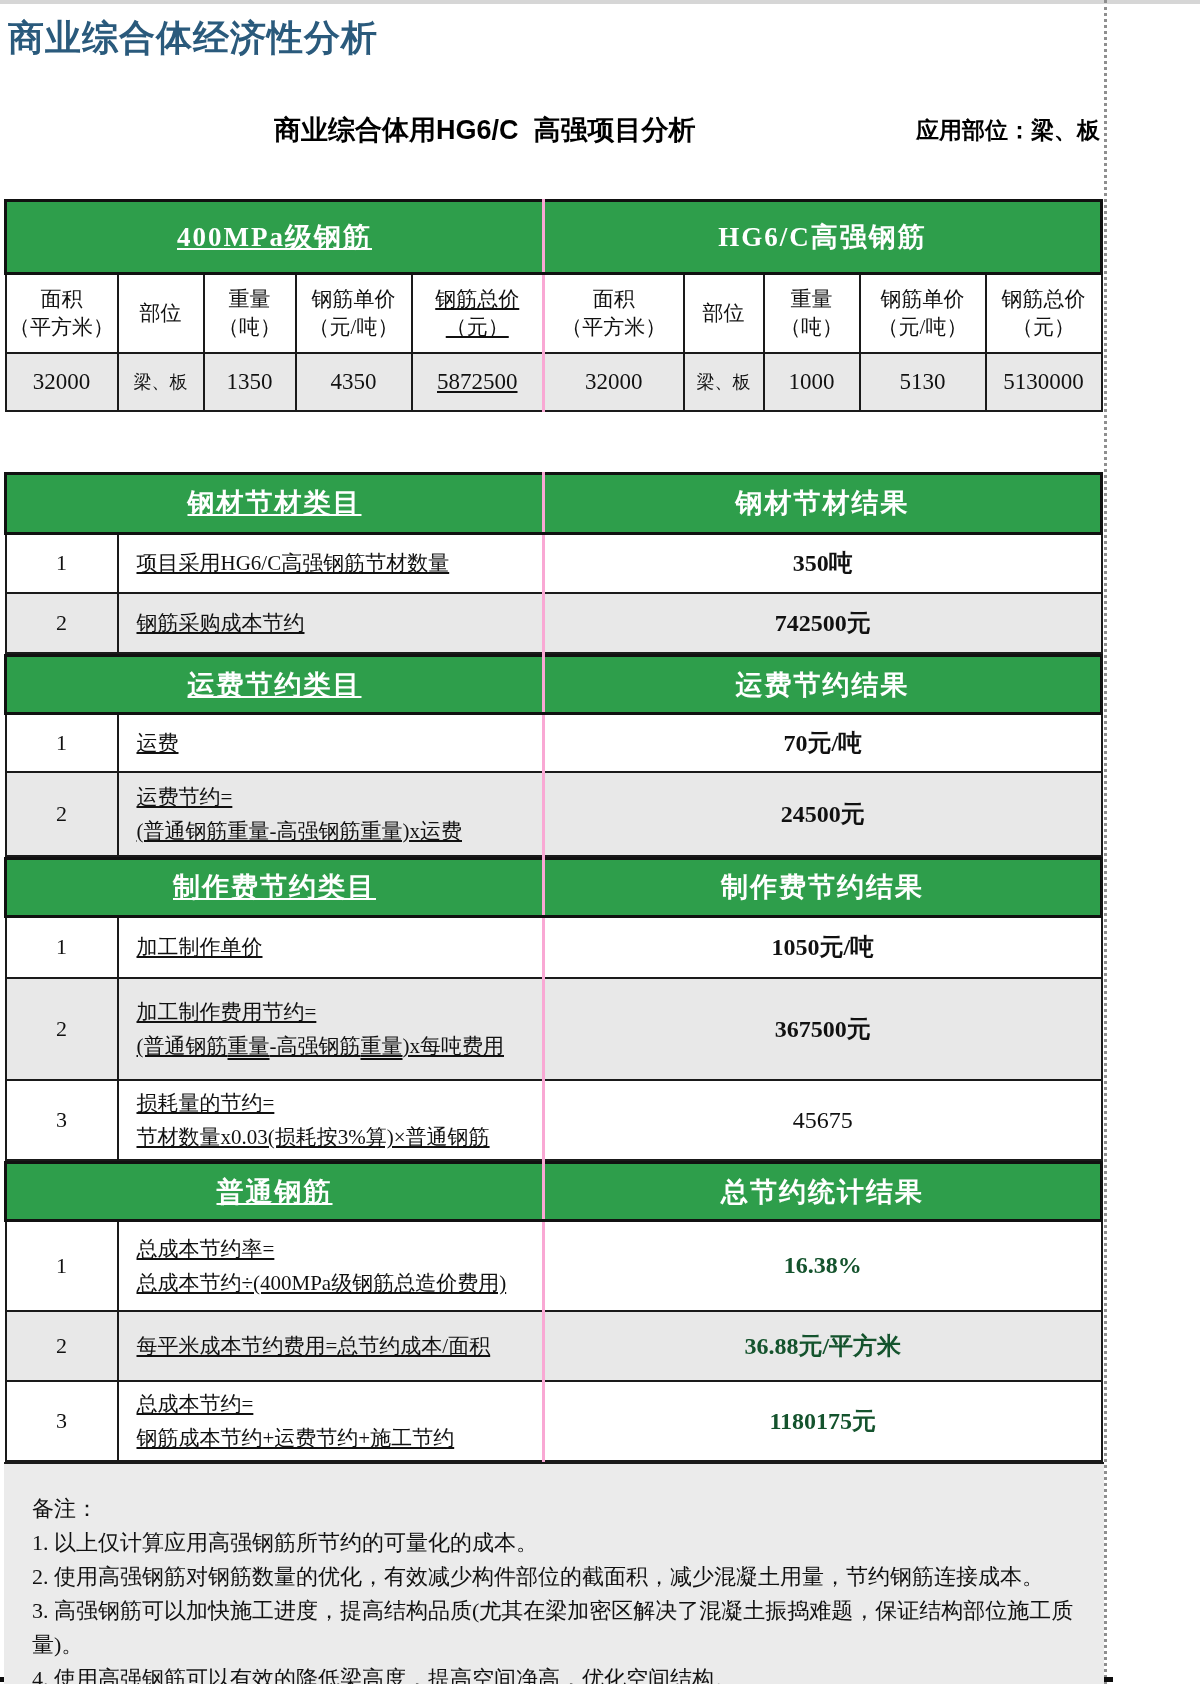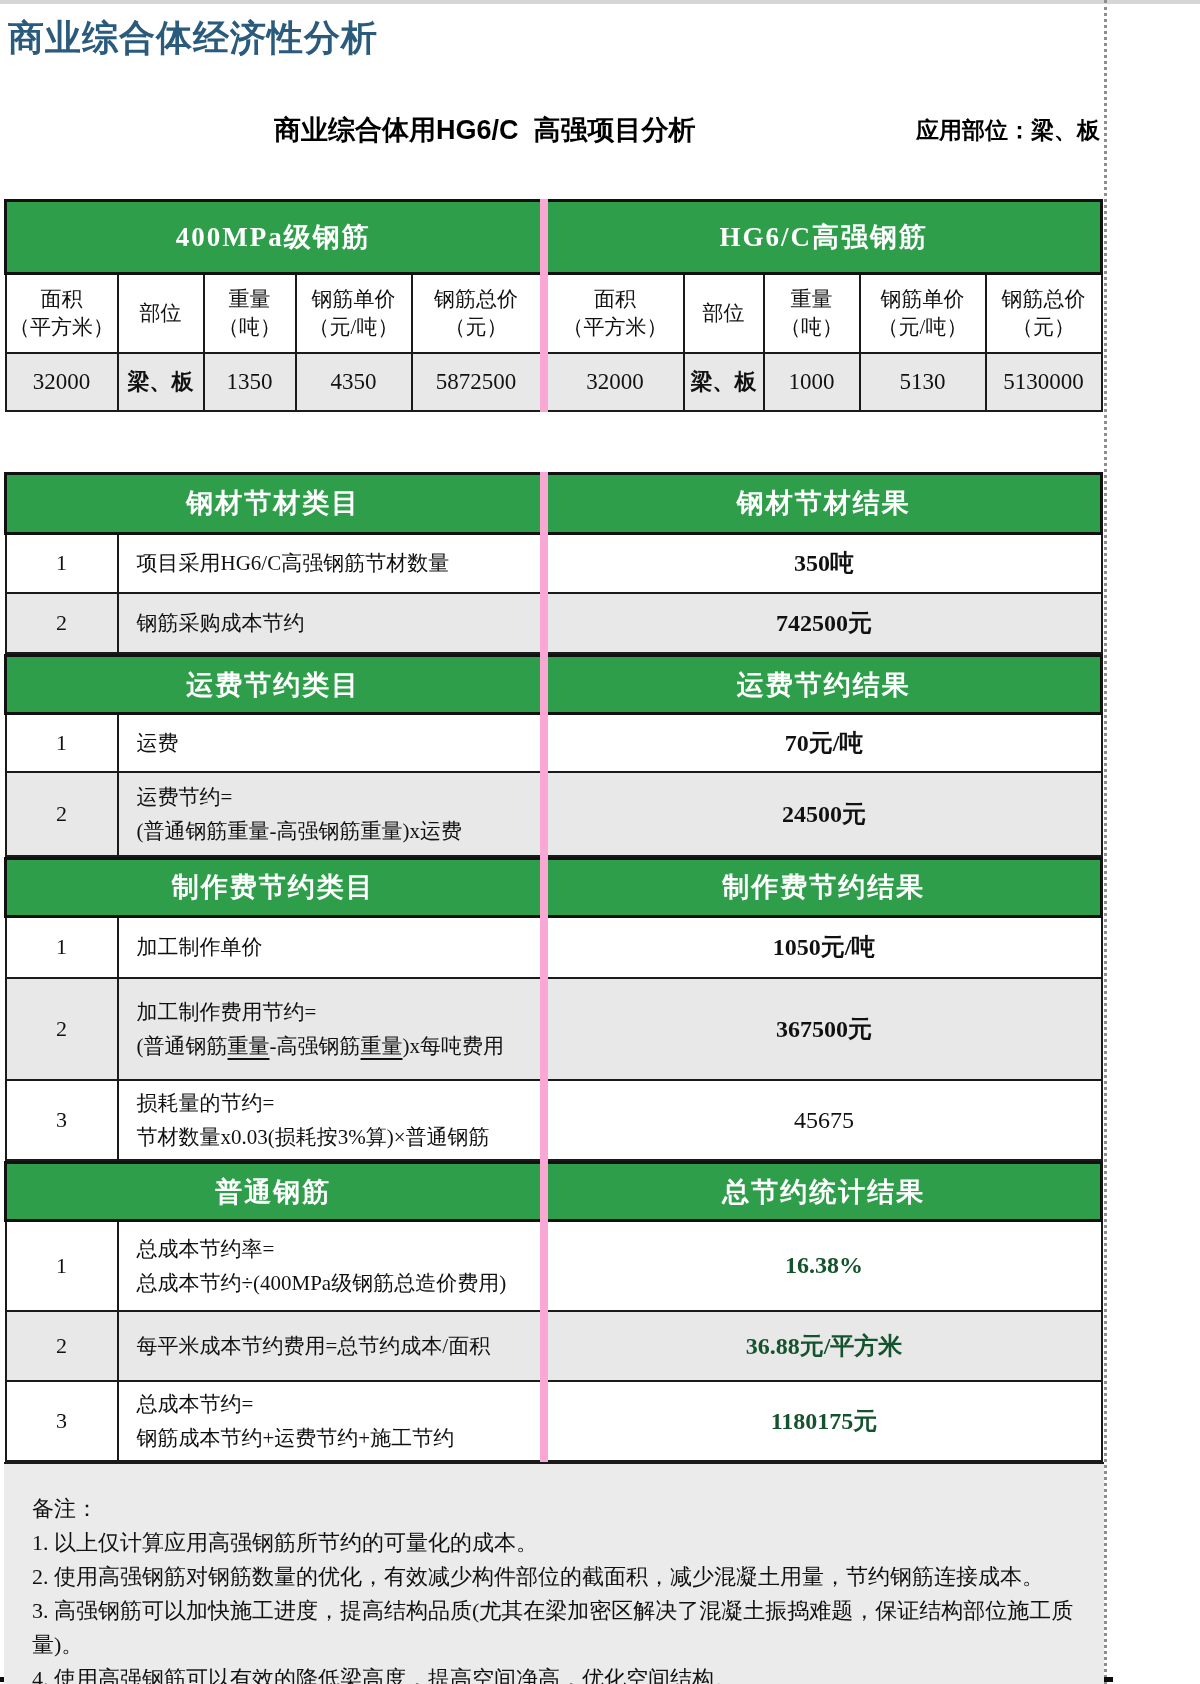--- a/index.html
+++ b/index.html
@@ -33,22 +33,22 @@
     background:#2e9e4b;color:#ffffff;font-weight:bold;font-size:27px;
     text-align:center;letter-spacing:2px;border:3px solid #111;
   }
   .cmp{margin-top:47px;}
   .gh{height:73px;}
   .ch{height:79px;}
   .dr{height:58px;background:#e8e8e8;}
   .colhead{text-align:center;font-size:21px;background:#fff;vertical-align:middle;}
   .colhead div{line-height:28px;}
   .val{text-align:center;font-size:23px;vertical-align:middle;}
-  .val.part{font-family:"Liberation Sans","DejaVu Sans",sans-serif;font-weight:bold;font-size:22px;}
-  .split-l{border-right:8px solid #f9a8d4;}
+  .val.part{font-family:"Liberation Sans","DejaVu Sans",sans-serif;font-weight:normal;font-size:18px;}
+  .split-l{border-right:3px solid #f9a8d4;text-decoration:underline;}
 
   .gap{height:60px;}
 
   .sec td{vertical-align:middle;}
   .h58{height:58px;} .h60{height:60px;} .h62{height:62px;} .h70{height:70px;}
   .h80{height:80px;} .h84{height:84px;} .h90{height:90px;} .h102{height:102px;}
   .num{text-align:center;font-size:22px;background:#fff;}
   .desc{font-size:21px;padding-left:18px;background:#fff;}
   .desc .l{line-height:34px;}
   .result{text-align:center;font-size:24px;font-weight:bold;background:#fff;}

